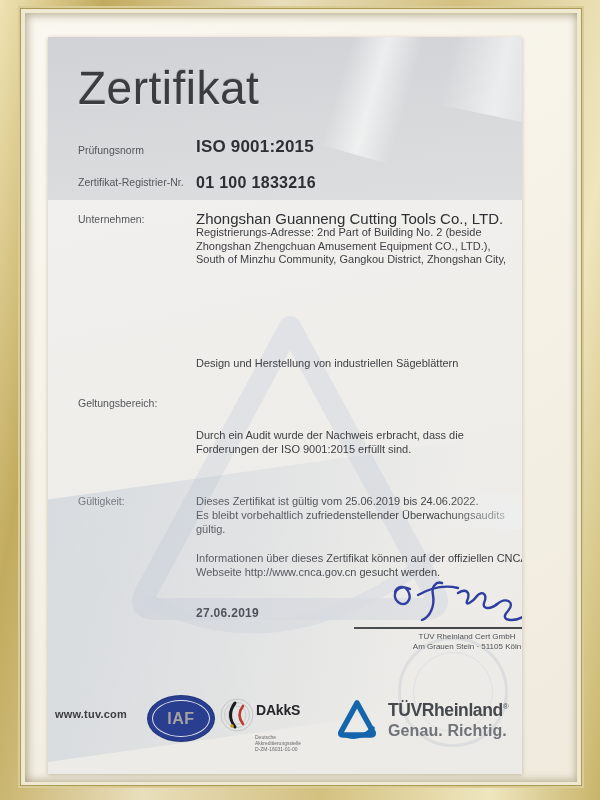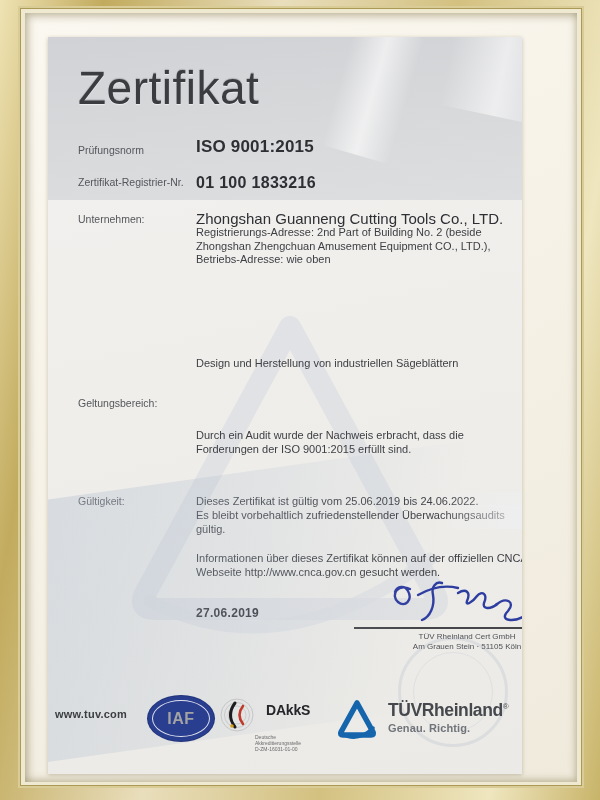--- a/index.html
+++ b/index.html
@@ -78,27 +78,27 @@
       background:linear-gradient(90deg,rgba(238,239,241,0),rgba(238,239,241,.5));}
   
   .website{position:absolute;left:7px;top:671px;font-size:11px;font-weight:700;color:#3b3d41;letter-spacing:.2px;}
   .iaf{position:absolute;left:100px;top:659px;width:66px;height:45px;border-radius:50%;
        background:#2a3e8f;box-shadow:0 0 0 1px #22347c;
        display:flex;align-items:center;justify-content:center;}
   .iaf::before{content:"";position:absolute;inset:4px;border-radius:50%;border:1.5px solid rgba(255,255,255,.85);}
   .iaf span{color:#a3a3a3;font-size:16px;font-weight:700;letter-spacing:.5px;}
   .dakks{position:absolute;left:172px;top:660px;width:120px;}
   .dakks .row{display:flex;align-items:flex-start;}
-  .dakks .word{font-size:14px;font-weight:700;color:#26262a;letter-spacing:-.2px;margin-left:12px;margin-top:5px;}
+  .dakks .word{font-size:14px;font-weight:700;color:#26262a;letter-spacing:-.2px;margin-left:2px;margin-top:5px;}
   .dakks .sub{margin-left:35px;font-size:5px;line-height:6px;color:#6b6b6e;margin-top:1px;}
   .tuv-logo{position:absolute;left:286px;top:660px;display:flex;align-items:flex-start;}
   .tuv-text{margin-left:8px;}
   .tuv-word{font-size:17.5px;font-weight:700;color:#45484d;letter-spacing:-.4px;line-height:19px;}
   .tuv-word sup{font-size:8px;font-weight:400;vertical-align:super;}
-  .tuv-tag{font-size:11px;font-weight:700;color:#70747a;letter-spacing:.1px;margin-top:2px;}
+  .tuv-tag{font-size:16px;font-weight:700;color:#70747a;letter-spacing:.1px;margin-top:2px;}
 </style>
 </head>
 <body>
 
 <div class="frame">
   <div class="frame-lip"></div>
   <div class="mat"></div>
 
   <div class="paper">
 
@@ -117,21 +117,21 @@
     <div class="val std-val">ISO 9001:2015</div>
 
     <div class="lbl" style="left:30px;top:139px;">Zertifikat-Registrier-Nr.</div>
     <div class="val reg-val">01 100 1833216</div>
 
     <div class="lbl" style="left:30px;top:176px;">Unternehmen:</div>
     <div class="company body-txt">
       <div class="name">Zhongshan Guanneng Cutting Tools Co., LTD.</div>
       <div>Registrierungs-Adresse: 2nd Part of Building No. 2 (beside</div>
       <div>Zhongshan Zhengchuan Amusement Equipment CO., LTD.),</div>
-      <div>Betriebs-Adresse: wie oben</div>
+      <div>South of Minzhu Community, Gangkou District, Zhongshan City,</div>
     </div>
 
     <div class="lbl" style="left:30px;top:320px;margin-top:40px;">Geltungsbereich:</div>
     <div class="scope-val body-txt">Design und Herstellung von industriellen Sägeblättern</div>
 
     <div class="audit body-txt">Durch ein Audit wurde der Nachweis erbracht, dass die Forderungen der ISO 9001:2015 erfüllt sind.</div>
 
     <div class="lbl" style="left:30px;top:458px;">Gültigkeit:</div>
     <div class="vper body-txt">Dieses Zertifikat ist gültig vom 25.06.2019 bis 24.06.2022.</div>
     <div class="vnote body-txt">Es bleibt vorbehaltlich zufriedenstellender Überwachungsaudits gültig.</div>

